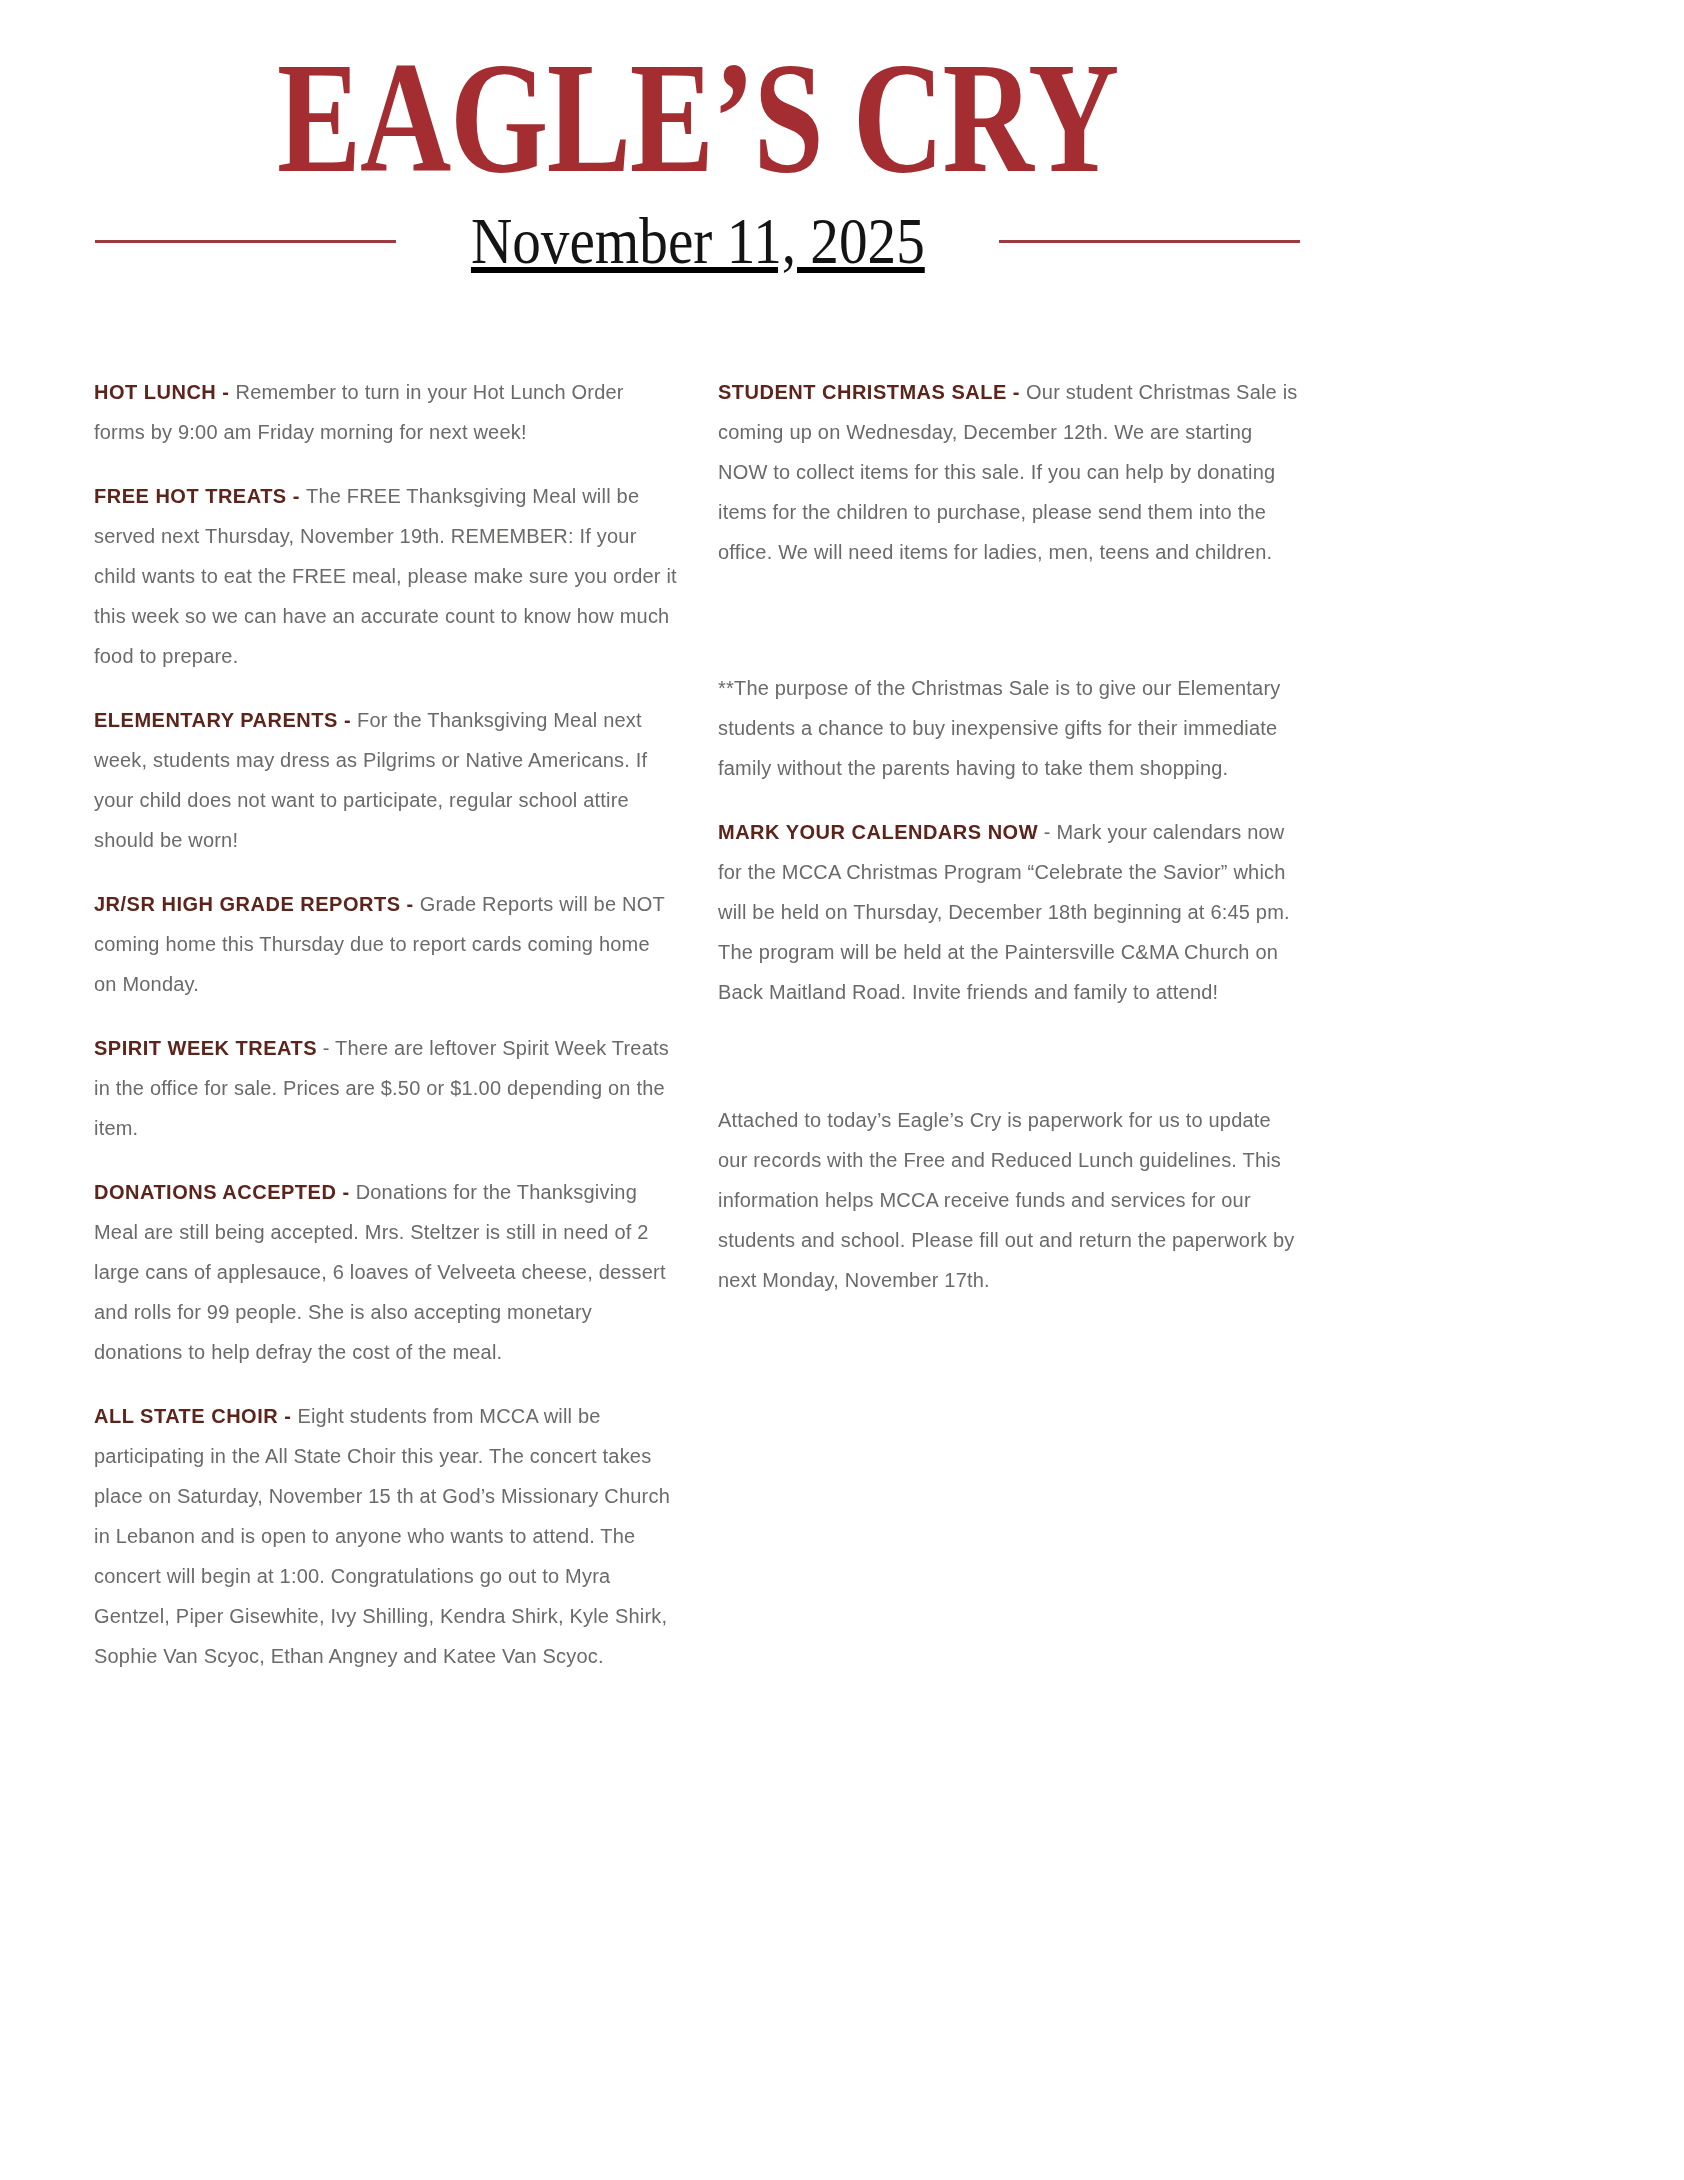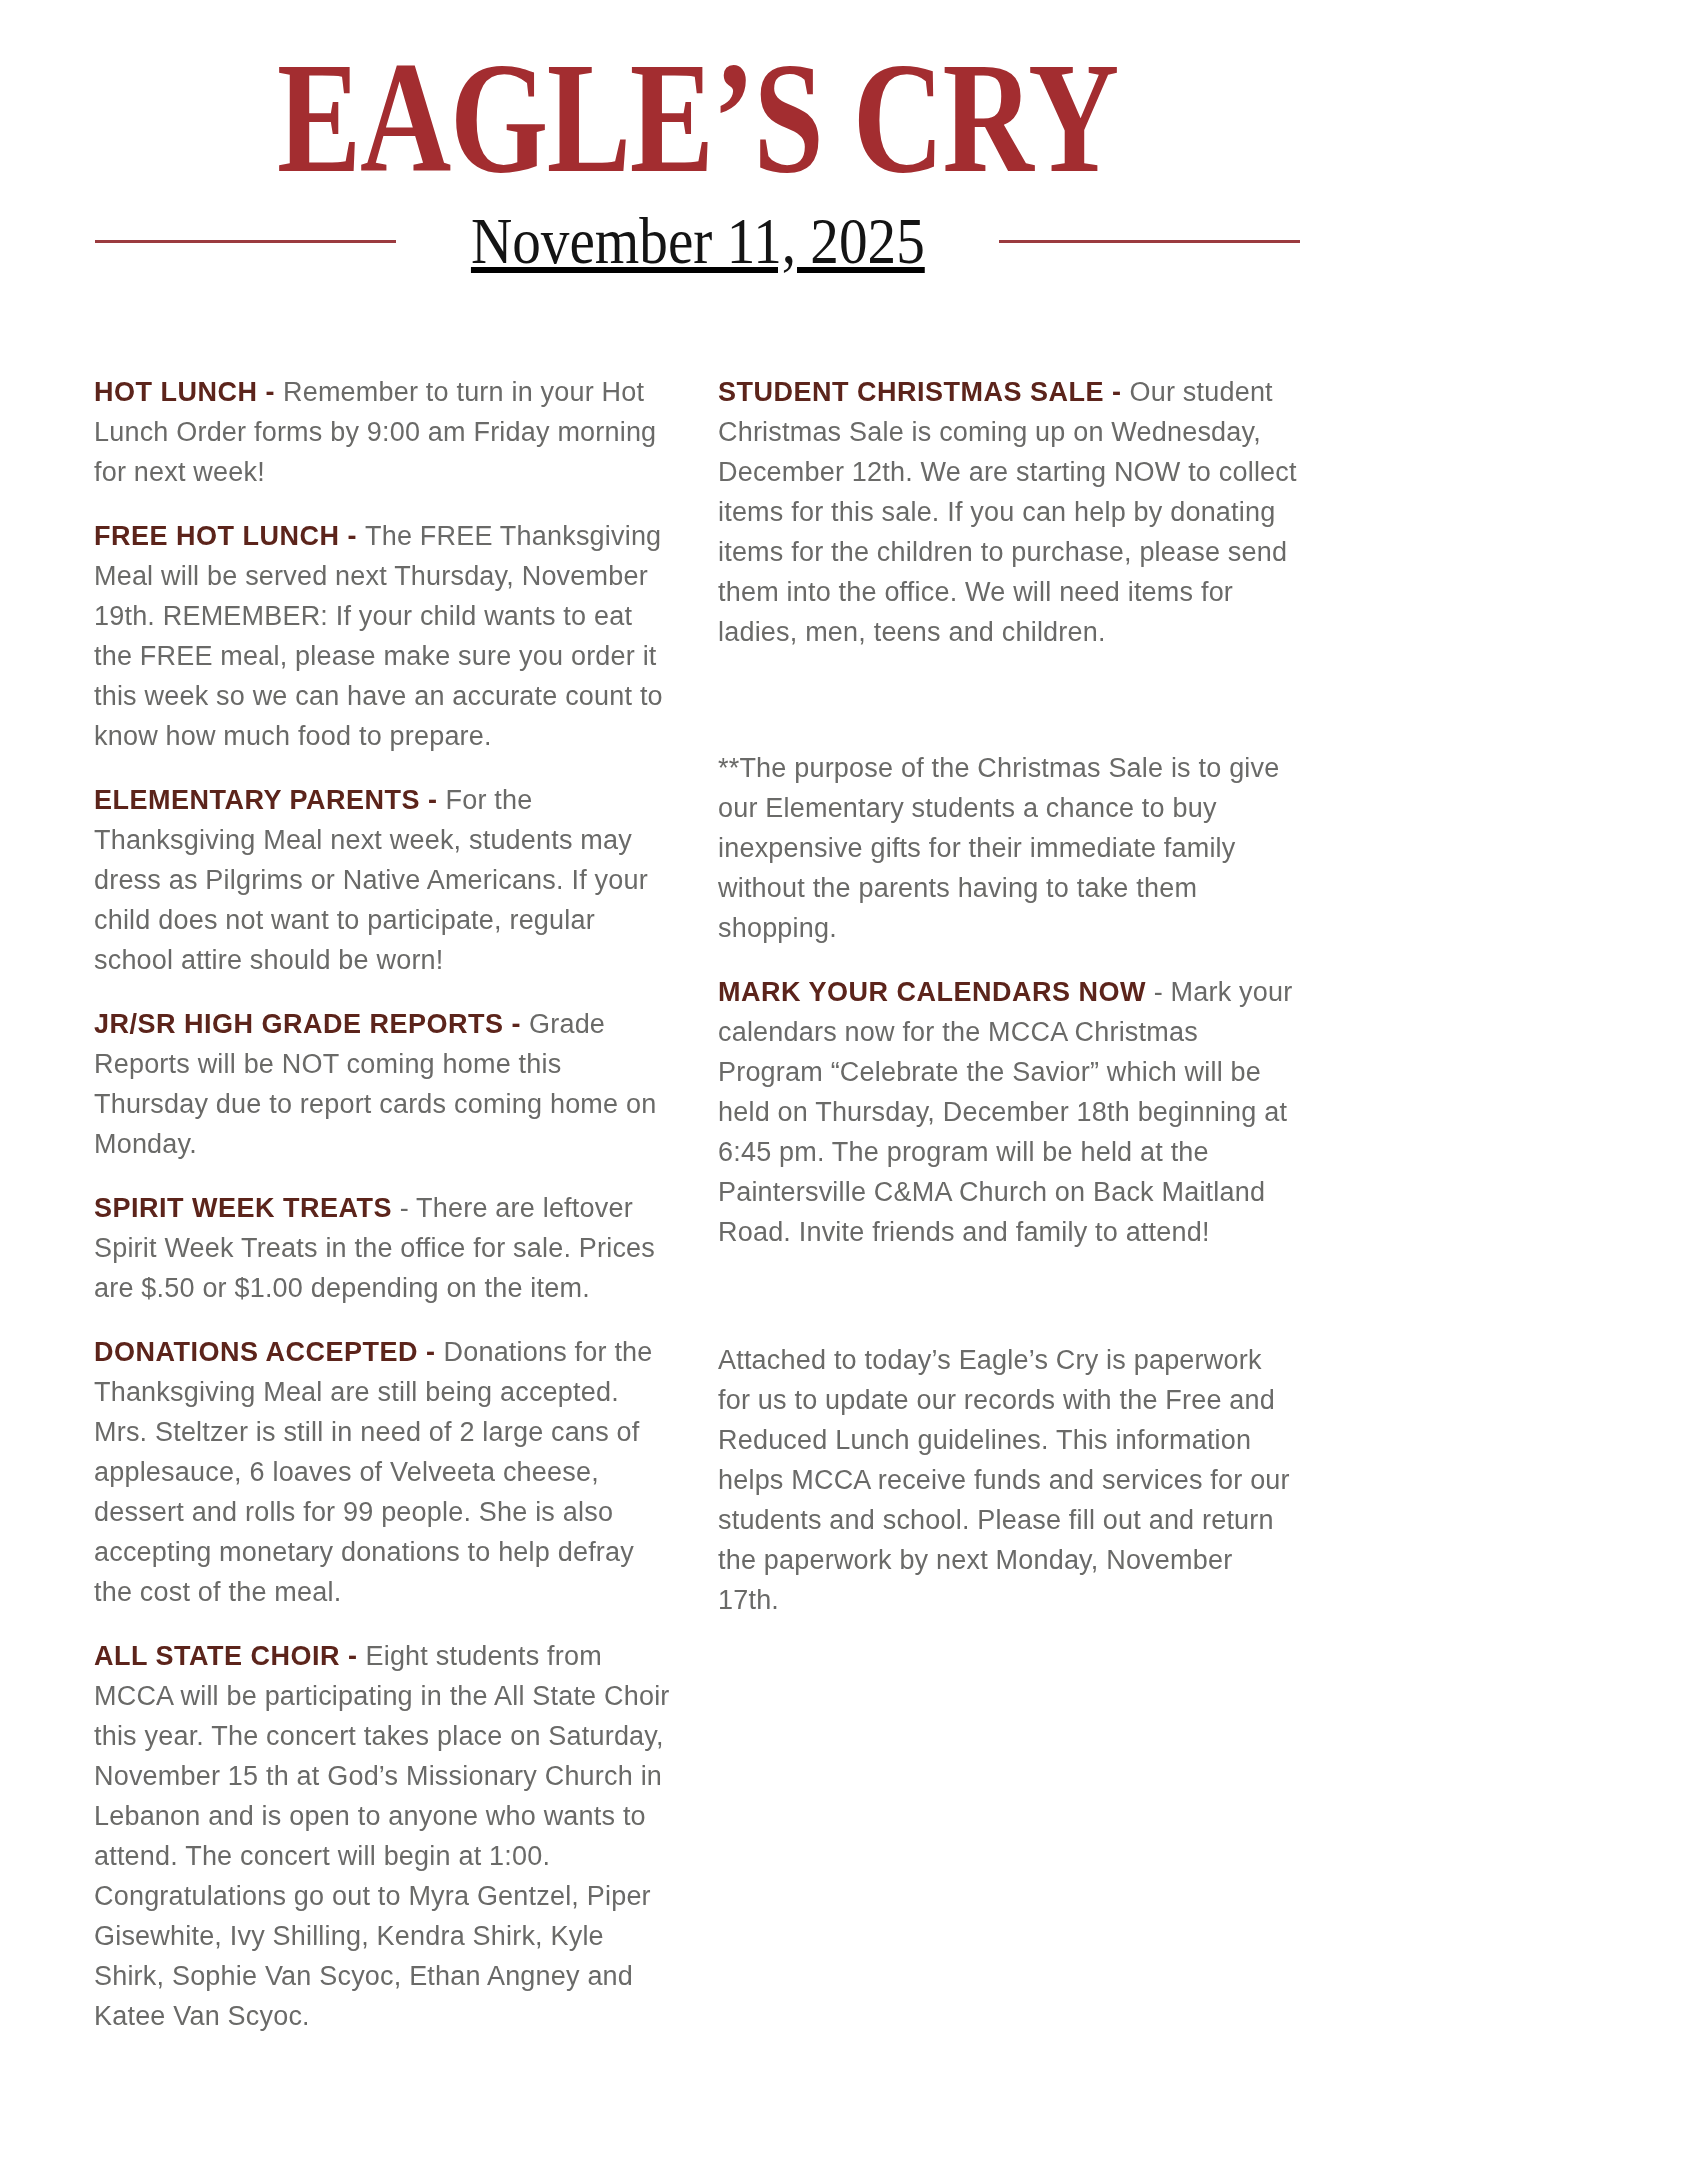--- a/index.html
+++ b/index.html
@@ -16,21 +16,21 @@
   .date-row{
     display:flex;align-items:center;justify-content:center;column-gap:44px;
     margin-top:8.5px;padding:0 95px;text-decoration:underline;
   }
   .rule{flex:1;height:3.4px;background:#9B3B3F;}
   .date{
     font-family:"Liberation Serif",serif;font-size:65px;line-height:1.1;color:#141414;
     white-space:nowrap;transform:scaleX(0.88);transform-origin:50% 50%;
   }
   .columns{display:flex;column-gap:41px;padding:0 94px;margin-top:95px;}
-  .col{flex:1;font-size:27px;line-height:40px;color:#6A6A68;letter-spacing:0.2px;}
+  .col{flex:1;font-size:20px;line-height:40px;color:#6A6A68;letter-spacing:0.2px;}
   .section{margin:0 0 24px 0;}
   .head{font-weight:700;color:#5C241B;letter-spacing:0.5px;}
   .spacer-a{height:72px;}
   .spacer-b{height:64px;}
 </style>
 </head>
 <body>
 
 <div class="page">
 
@@ -40,21 +40,21 @@
       <div class="rule"></div>
       <span class="date">November 11, 2025</span>
       <div class="rule"></div>
     </div>
   </div>
 
   <div class="columns">
 
     <div class="col">
       <p class="section"><span class="head">HOT LUNCH - </span><span>Remember to turn in your Hot Lunch Order forms by 9:00 am Friday morning for next week!</span></p>
-      <p class="section"><span class="head">FREE HOT LUNCH - </span><span>The FREE Thanksgiving Meal will be served next Thursday, November 19th. REMEMBER: If your child wants to eat the FREE meal, please make sure you order it this week so we can have an accurate count to know how much food to prepare.</span></p>
+      <p class="section"><span class="head">FREE HOT TREATS - </span><span>The FREE Thanksgiving Meal will be served next Thursday, November 19th. REMEMBER: If your child wants to eat the FREE meal, please make sure you order it this week so we can have an accurate count to know how much food to prepare.</span></p>
       <p class="section"><span class="head">ELEMENTARY PARENTS - </span><span>For the Thanksgiving Meal next week, students may dress as Pilgrims or Native Americans. If your child does not want to participate, regular school attire should be worn!</span></p>
       <p class="section"><span class="head">JR/SR HIGH GRADE REPORTS - </span><span>Grade Reports will be NOT coming home this Thursday due to report cards coming home on Monday.</span></p>
       <p class="section"><span class="head">SPIRIT WEEK TREATS</span><span> - There are leftover Spirit Week Treats in the office for sale. Prices are $.50 or $1.00 depending on the item.</span></p>
       <p class="section"><span class="head">DONATIONS ACCEPTED - </span><span>Donations for the Thanksgiving Meal are still being accepted. Mrs. Steltzer is still in need of 2 large cans of applesauce, 6 loaves of Velveeta cheese, dessert and rolls for 99 people. She is also accepting monetary donations to help defray the cost of the meal.</span></p>
       <p class="section"><span class="head">ALL STATE CHOIR - </span><span>Eight students from MCCA will be participating in the All State Choir this year. The concert takes place on Saturday, November 15 th at God’s Missionary Church in Lebanon and is open to anyone who wants to attend. The concert will begin at 1:00. Congratulations go out to Myra Gentzel, Piper Gisewhite, Ivy Shilling, Kendra Shirk, Kyle Shirk, Sophie Van Scyoc, Ethan Angney and Katee Van Scyoc.</span></p>
     </div>
 
     <div class="col">
       <p class="section"><span class="head">STUDENT CHRISTMAS SALE - </span><span>Our student Christmas Sale is coming up on Wednesday, December 12th. We are starting NOW to collect items for this sale. If you can help by donating items for the children to purchase, please send them into the office. We will need items for ladies, men, teens and children.</span></p>
       <div class="spacer-a"></div>

